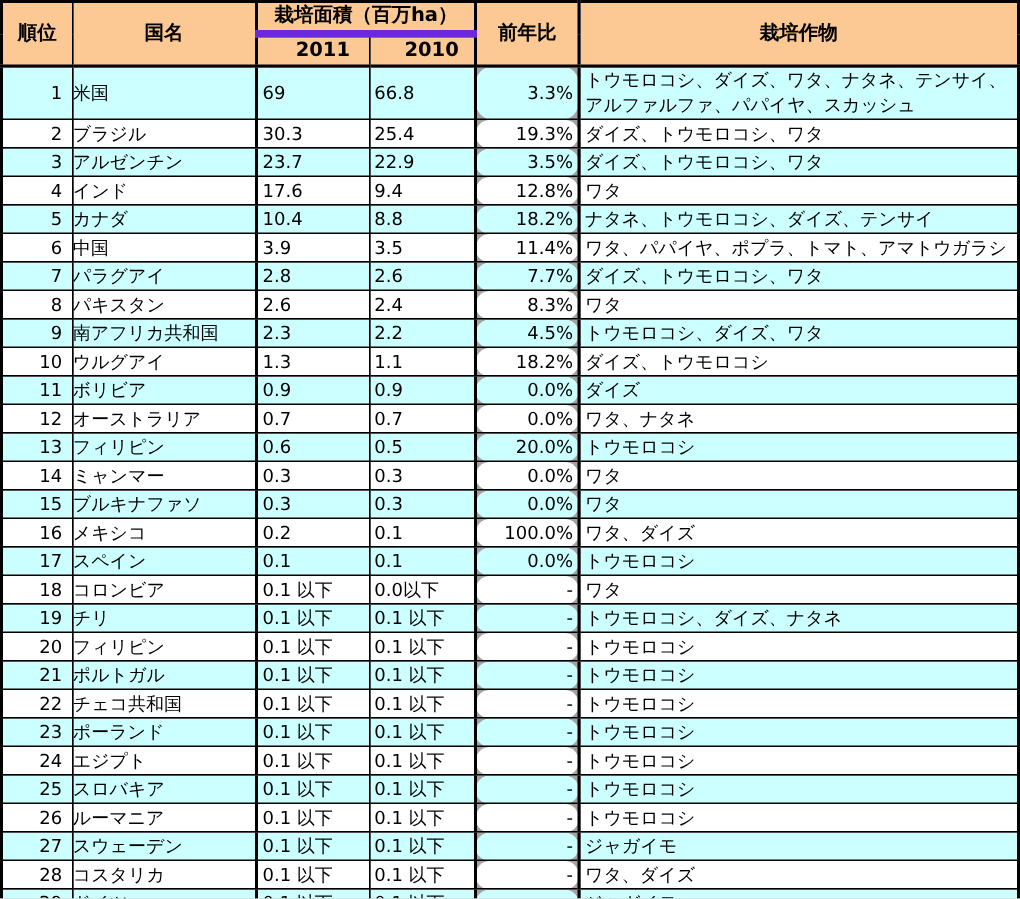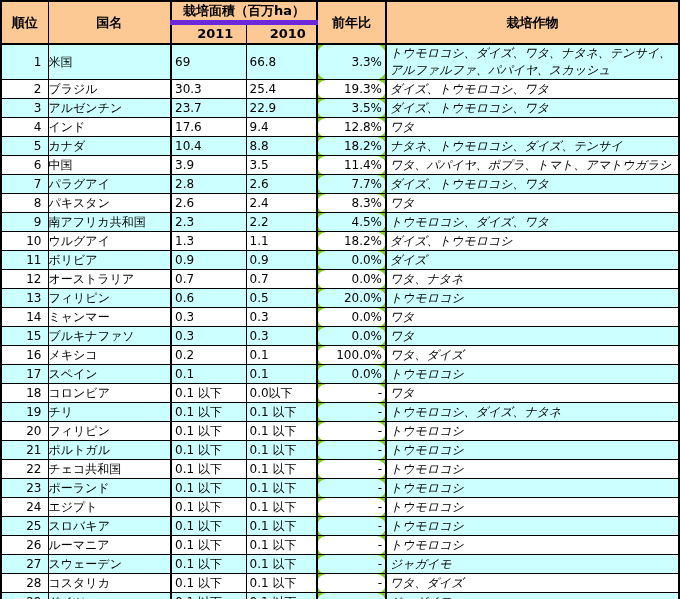--- a/index.html
+++ b/index.html
@@ -1,38 +1,38 @@
 <!DOCTYPE html>
 <html><head>
 <meta charset="utf-8">
 <style>
   html,body{margin:0;padding:0;background:#ffffff;}
   .sheet{
-    width:680px;height:599px;overflow:hidden;background:#84cc16;
+    width:680px;height:599px;overflow:hidden;background:#a3a3a3;
     font-family:"DejaVu Sans","Liberation Sans",sans-serif;
     font-size:12px;color:#000000;
   }
   table{border-collapse:collapse;table-layout:fixed;width:678px;border:2px solid #000000;}
   th,td{
     border:1px solid #000000;
     padding:0 3px;height:18px;line-height:16px;
     vertical-align:middle;overflow:hidden;white-space:nowrap;
   }
   thead th{
     background:#FCC994;font-weight:bold;text-align:center;
     font-size:13px;
   }
   thead tr.sub th{border-bottom:2px solid #000000;padding-left:16px;}
   thead th[rowspan]{border-bottom:2px solid #000000;}
   .thickL{border-left:2px solid #000000;}
   td.rank{text-align:right;padding-right:6px;}
   td.country{text-align:left;padding-left:0;}
   td.num{text-align:left;padding-right:10px;}
   td.pct{text-align:right;padding-right:3px;border-radius:12px;}
-  td.crops{text-align:left;padding-left:3px;white-space:normal;line-height:17px;font-style:italic;}
+  td.crops{text-align:left;padding-left:3px;white-space:normal;line-height:17px;}
   tr.cyan td{background:#CCFFFF;}
   tr.white td{background:#FFFFFF;}
 </style>
 </head>
 <body>
 
 <div class="sheet">
   <table>
     <colgroup>
       <col style="width:47px">

